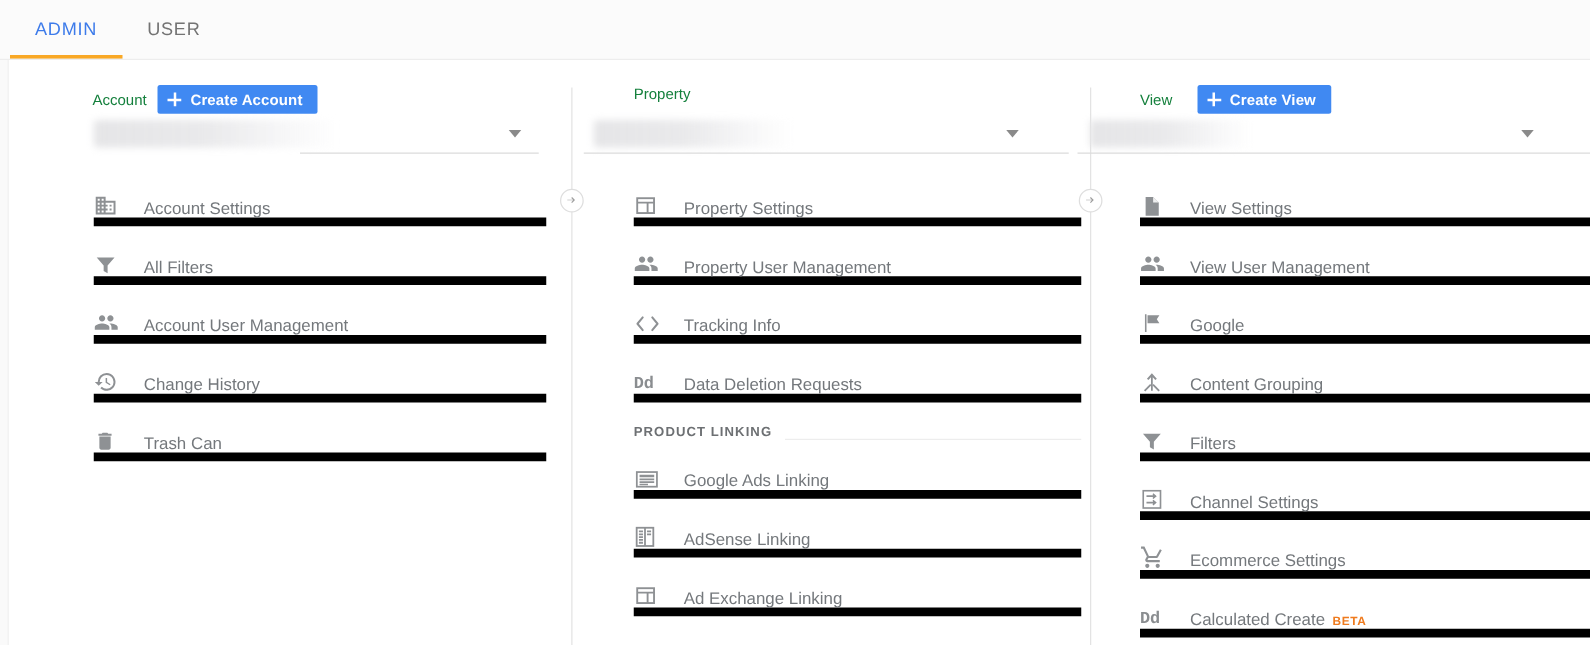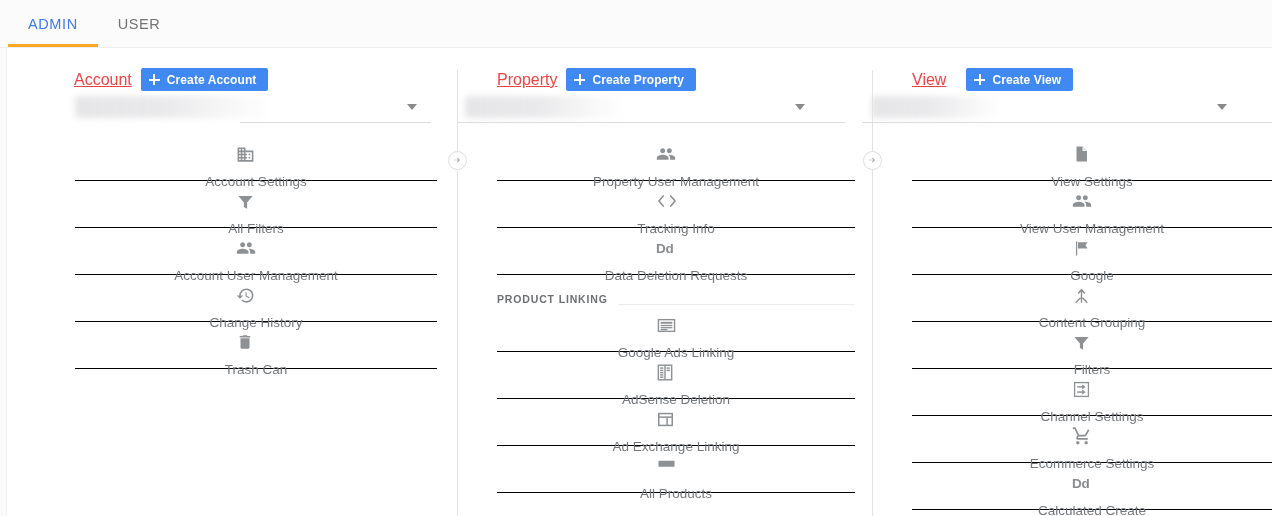--- a/index.html
+++ b/index.html
@@ -77,21 +77,21 @@
     left: 7px; top: 48px;
     width: 1265px; height: 468px;
   }
 
   .col {
     position: absolute;
     top: 0;
     height: 468px;
   }
   .col-account  { left: 0px;   width: 450px; }
-  .col-property { left: 450px; width: 415px; }
+  .col-property { left: 460px; width: 415px; }
   .col-view     { left: 865px; width: 400px; }
 
   
   .vsep {
     position: absolute;
     top: 22px;
     width: 1px;
     height: 446px;
     background: #e3e3e3;
   }
@@ -121,24 +121,23 @@
     top: 20px;
     display: flex;
     align-items: center;
     gap: 9px;
   }
   .col-head-account  { left: 67px; }
   .col-head-property { left: 40px; }
   .col-head-view     { left: 40px; gap: 20px; }
 
   .col-label {
-    font-size: 16px;
-    color: #ef4444;
+    font-size: 12px;
+    color: #15803d;
     white-space: nowrap;
-    text-decoration: underline;
   }
   .create-btn {
     display: inline-flex;
     align-items: center;
     gap: 7px;
     height: 23px;
     padding: 0 12px 0 8px;
     background: #4089f2;
     border: none;
     border-radius: 2px;
@@ -210,43 +209,42 @@
     position: absolute;
     top: 86px;
   }
   .menu-account  { left: 68px;  width: 362px; }
   .menu-property { left: 40px;  width: 358px; }
   .menu-view     { left: 40px;  width: 360px; }
 
   .row {
     position: relative;
     display: flex;
-    align-items: center;
+    align-items: flex-end;
     height: 47px;
-    border-bottom: 1px solid #000000;
+    border-bottom: 7px solid #000000;
     cursor: pointer;
     user-select: none;
-    flex-direction: column;
   }
 
   .row-icon {
     width: 40px;
     flex: 0 0 40px;
     display: flex;
     align-items: center;
     justify-content: flex-start;
     color: #8e9194;
   }
   .row-icon svg { display: block; }
   .row-icon .dd-glyph {
     font-size: 13.5px;
     font-weight: bold;
     color: #8a8d90;
     letter-spacing: -0.2px;
-    font-family: Liberation Sans, sans-serif;
+    font-family: Liberation Mono, monospace;
   }
 
   .row-label {
     font-size: 13.5px;
     color: #74787c;
     white-space: nowrap;
   }
   .beta {
     margin-left: 6px;
     font-size: 9.5px;
@@ -375,34 +373,40 @@
           <span class="row-label">Trash Can</span>
         </div>
 
       </div>
     </div>
 
     <div class="col col-property">
 
       <div class="col-head col-head-property">
         <span class="col-label">Property</span>
-        <button class="create-btn">
-          <span class="plus"></span>
-          <span>Create Property</span>
-        </button>
       </div>
 
       <div class="selector selector-property">
         <div class="redact redact-property"></div>
         <div class="sel-caret" style="left:338px"></div>
         <div class="sel-underline" style="left:0px;right:0px"></div>
       </div>
 
       <div class="menu menu-property">
 
+        <div class="row">
+          <span class="row-icon">
+            <svg width="19" height="19" viewBox="0 0 24 24" fill="none" stroke="currentColor" stroke-width="1.9" aria-hidden="true">
+              <rect x="3.5" y="4.5" width="17" height="15"></rect>
+              <line x1="3.5" y1="9" x2="20.5" y2="9"></line>
+              <line x1="14" y1="9" x2="14" y2="19.5"></line>
+            </svg>
+          </span>
+          <span class="row-label">Property Settings</span>
+        </div>
 
         <div class="row">
           <span class="row-icon">
             <svg width="20" height="20" viewBox="0 0 24 24" fill="currentColor" aria-hidden="true">
               <path d="M16 11c1.66 0 3-1.34 3-3s-1.34-3-3-3-3 1.34-3 3 1.34 3 3 3zm-8 0c1.66 0 3-1.34 3-3S9.66 5 8 5 5 6.34 5 8s1.34 3 3 3zm0 2c-2.33 0-7 1.17-7 3.5V19h14v-2.5c0-2.33-4.67-3.5-7-3.5zm8 0c-.29 0-.62.02-.97.05 1.16.84 1.97 1.97 1.97 3.45V19h6v-2.5c0-2.33-4.67-3.5-7-3.5z"></path>
             </svg>
           </span>
           <span class="row-label">Property User Management</span>
         </div>
 
@@ -448,21 +452,21 @@
               <line x1="10" y1="2.4" x2="10" y2="18.6"></line>
               <line x1="4.6" y1="5.6" x2="8.2" y2="5.6"></line>
               <line x1="4.6" y1="8.2" x2="8.2" y2="8.2"></line>
               <line x1="4.6" y1="10.7" x2="8.2" y2="10.7"></line>
               <line x1="4.6" y1="13.2" x2="8.2" y2="13.2"></line>
               <line x1="4.6" y1="15.7" x2="8.2" y2="15.7"></line>
               <line x1="11.8" y1="5.6" x2="15.4" y2="5.6"></line>
               <line x1="11.8" y1="8.2" x2="15.4" y2="8.2"></line>
             </svg>
           </span>
-          <span class="row-label">AdSense Deletion</span>
+          <span class="row-label">AdSense Linking</span>
         </div>
 
         <div class="row">
           <span class="row-icon">
             <svg width="19" height="19" viewBox="0 0 24 24" fill="none" stroke="currentColor" stroke-width="1.9" aria-hidden="true">
               <rect x="3.5" y="4.5" width="17" height="15"></rect>
               <line x1="3.5" y1="9" x2="20.5" y2="9"></line>
               <line x1="14" y1="9" x2="14" y2="19.5"></line>
             </svg>
           </span>

